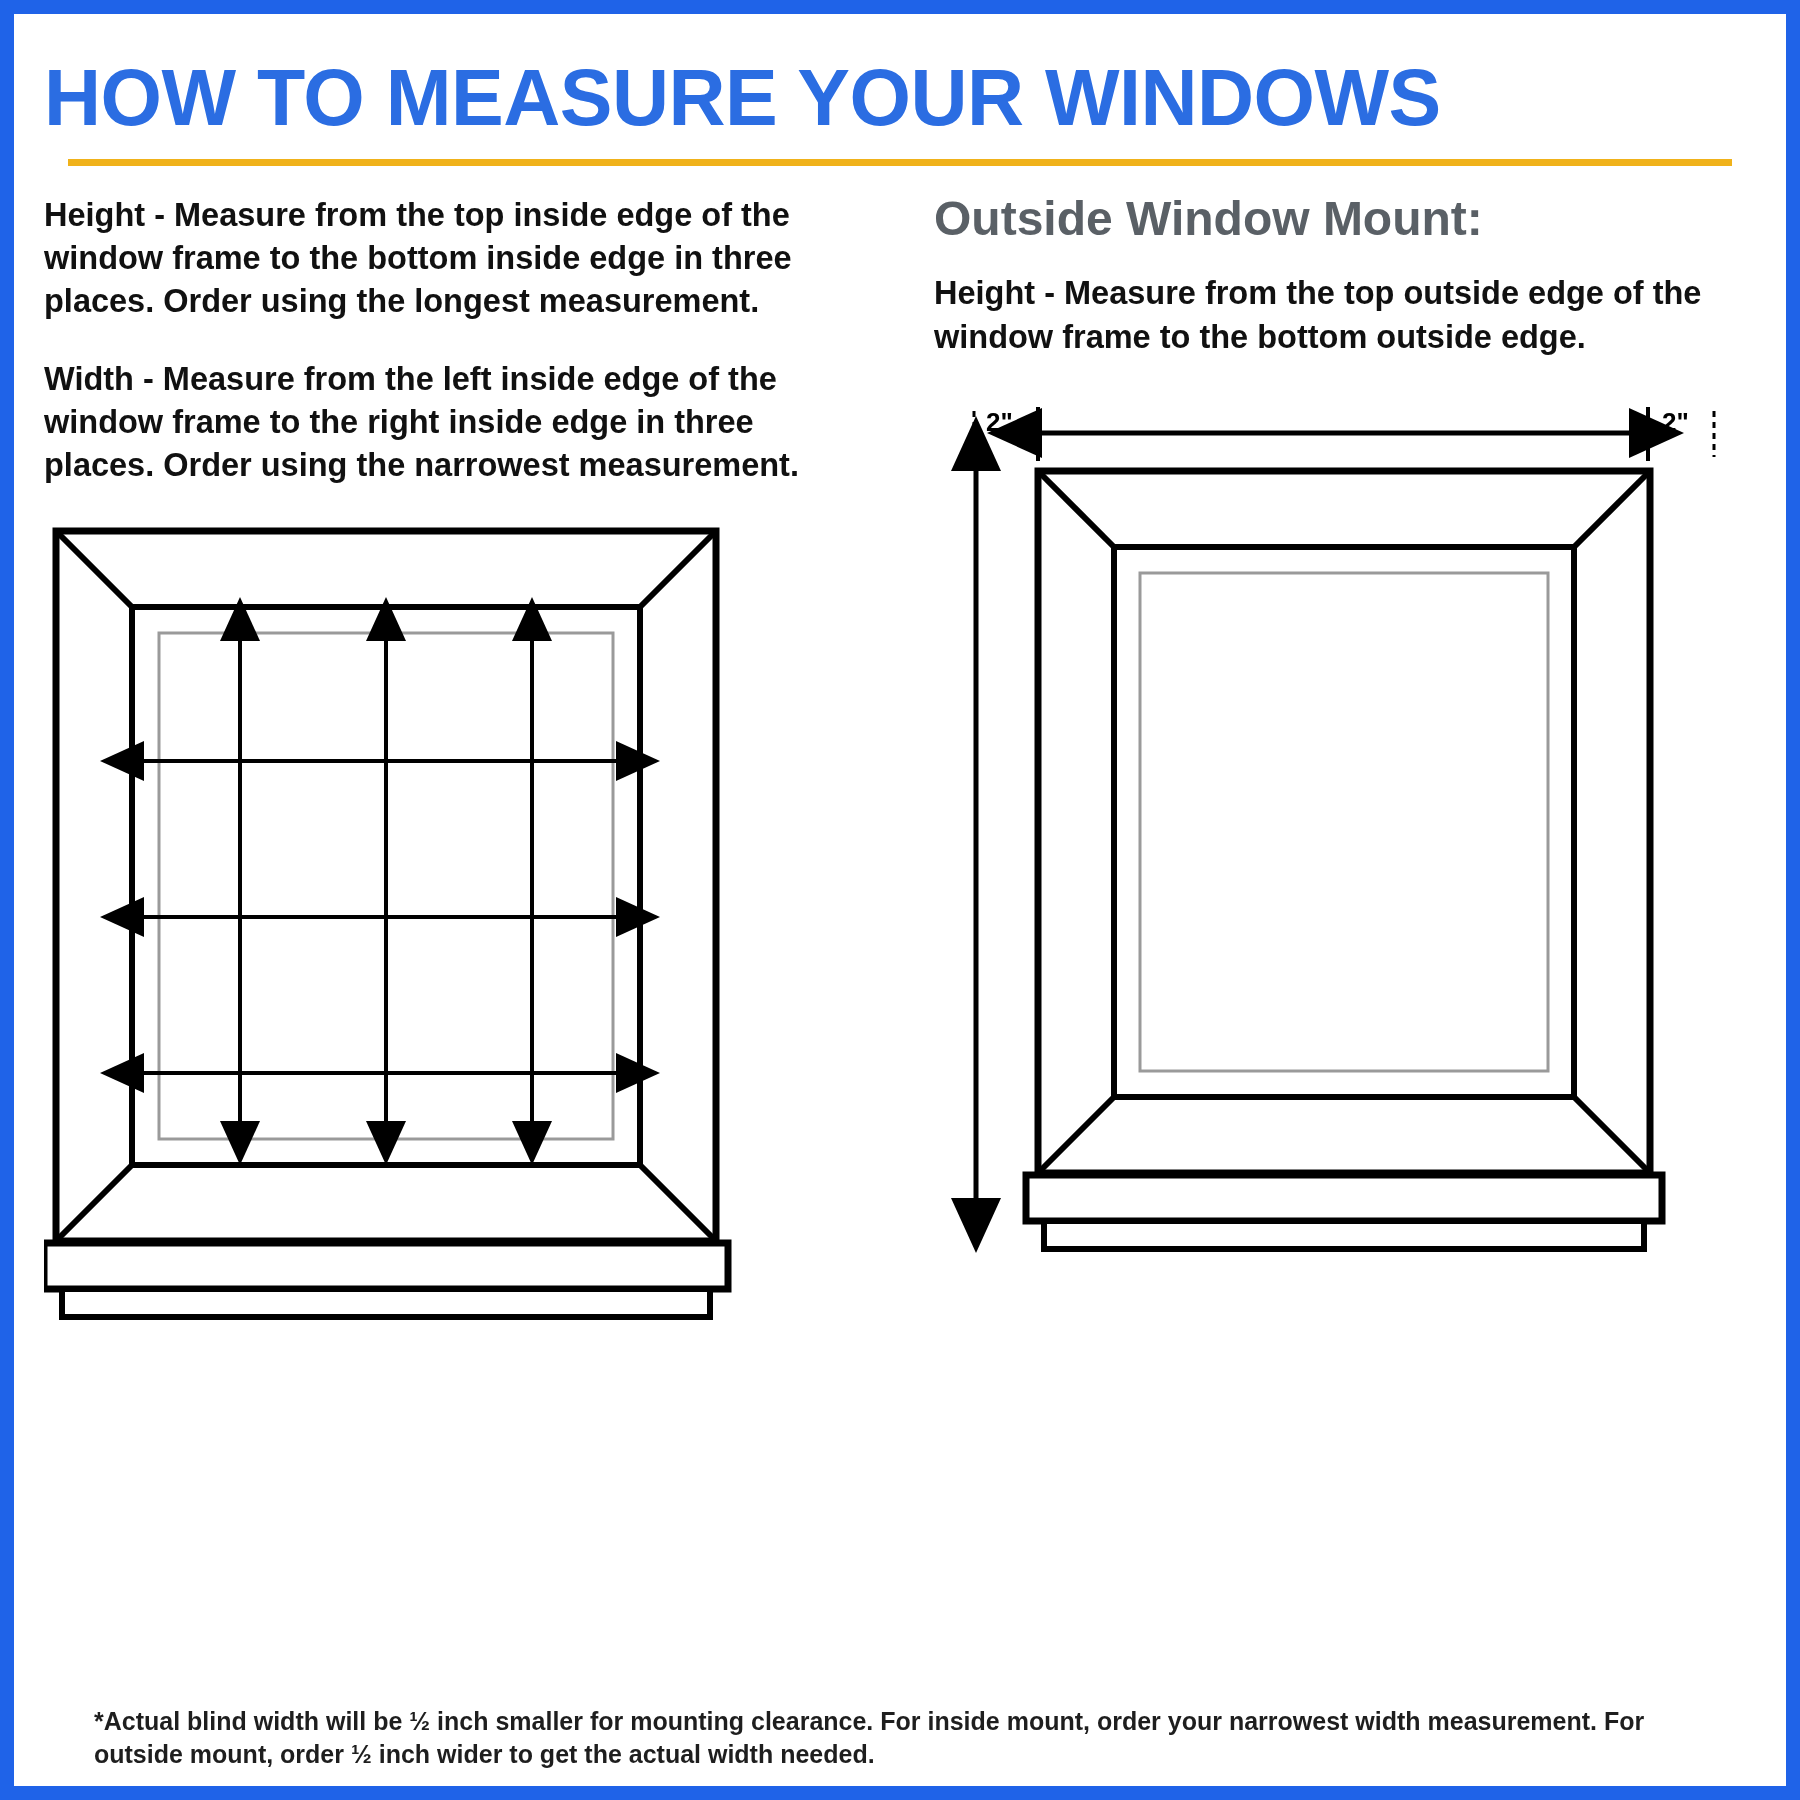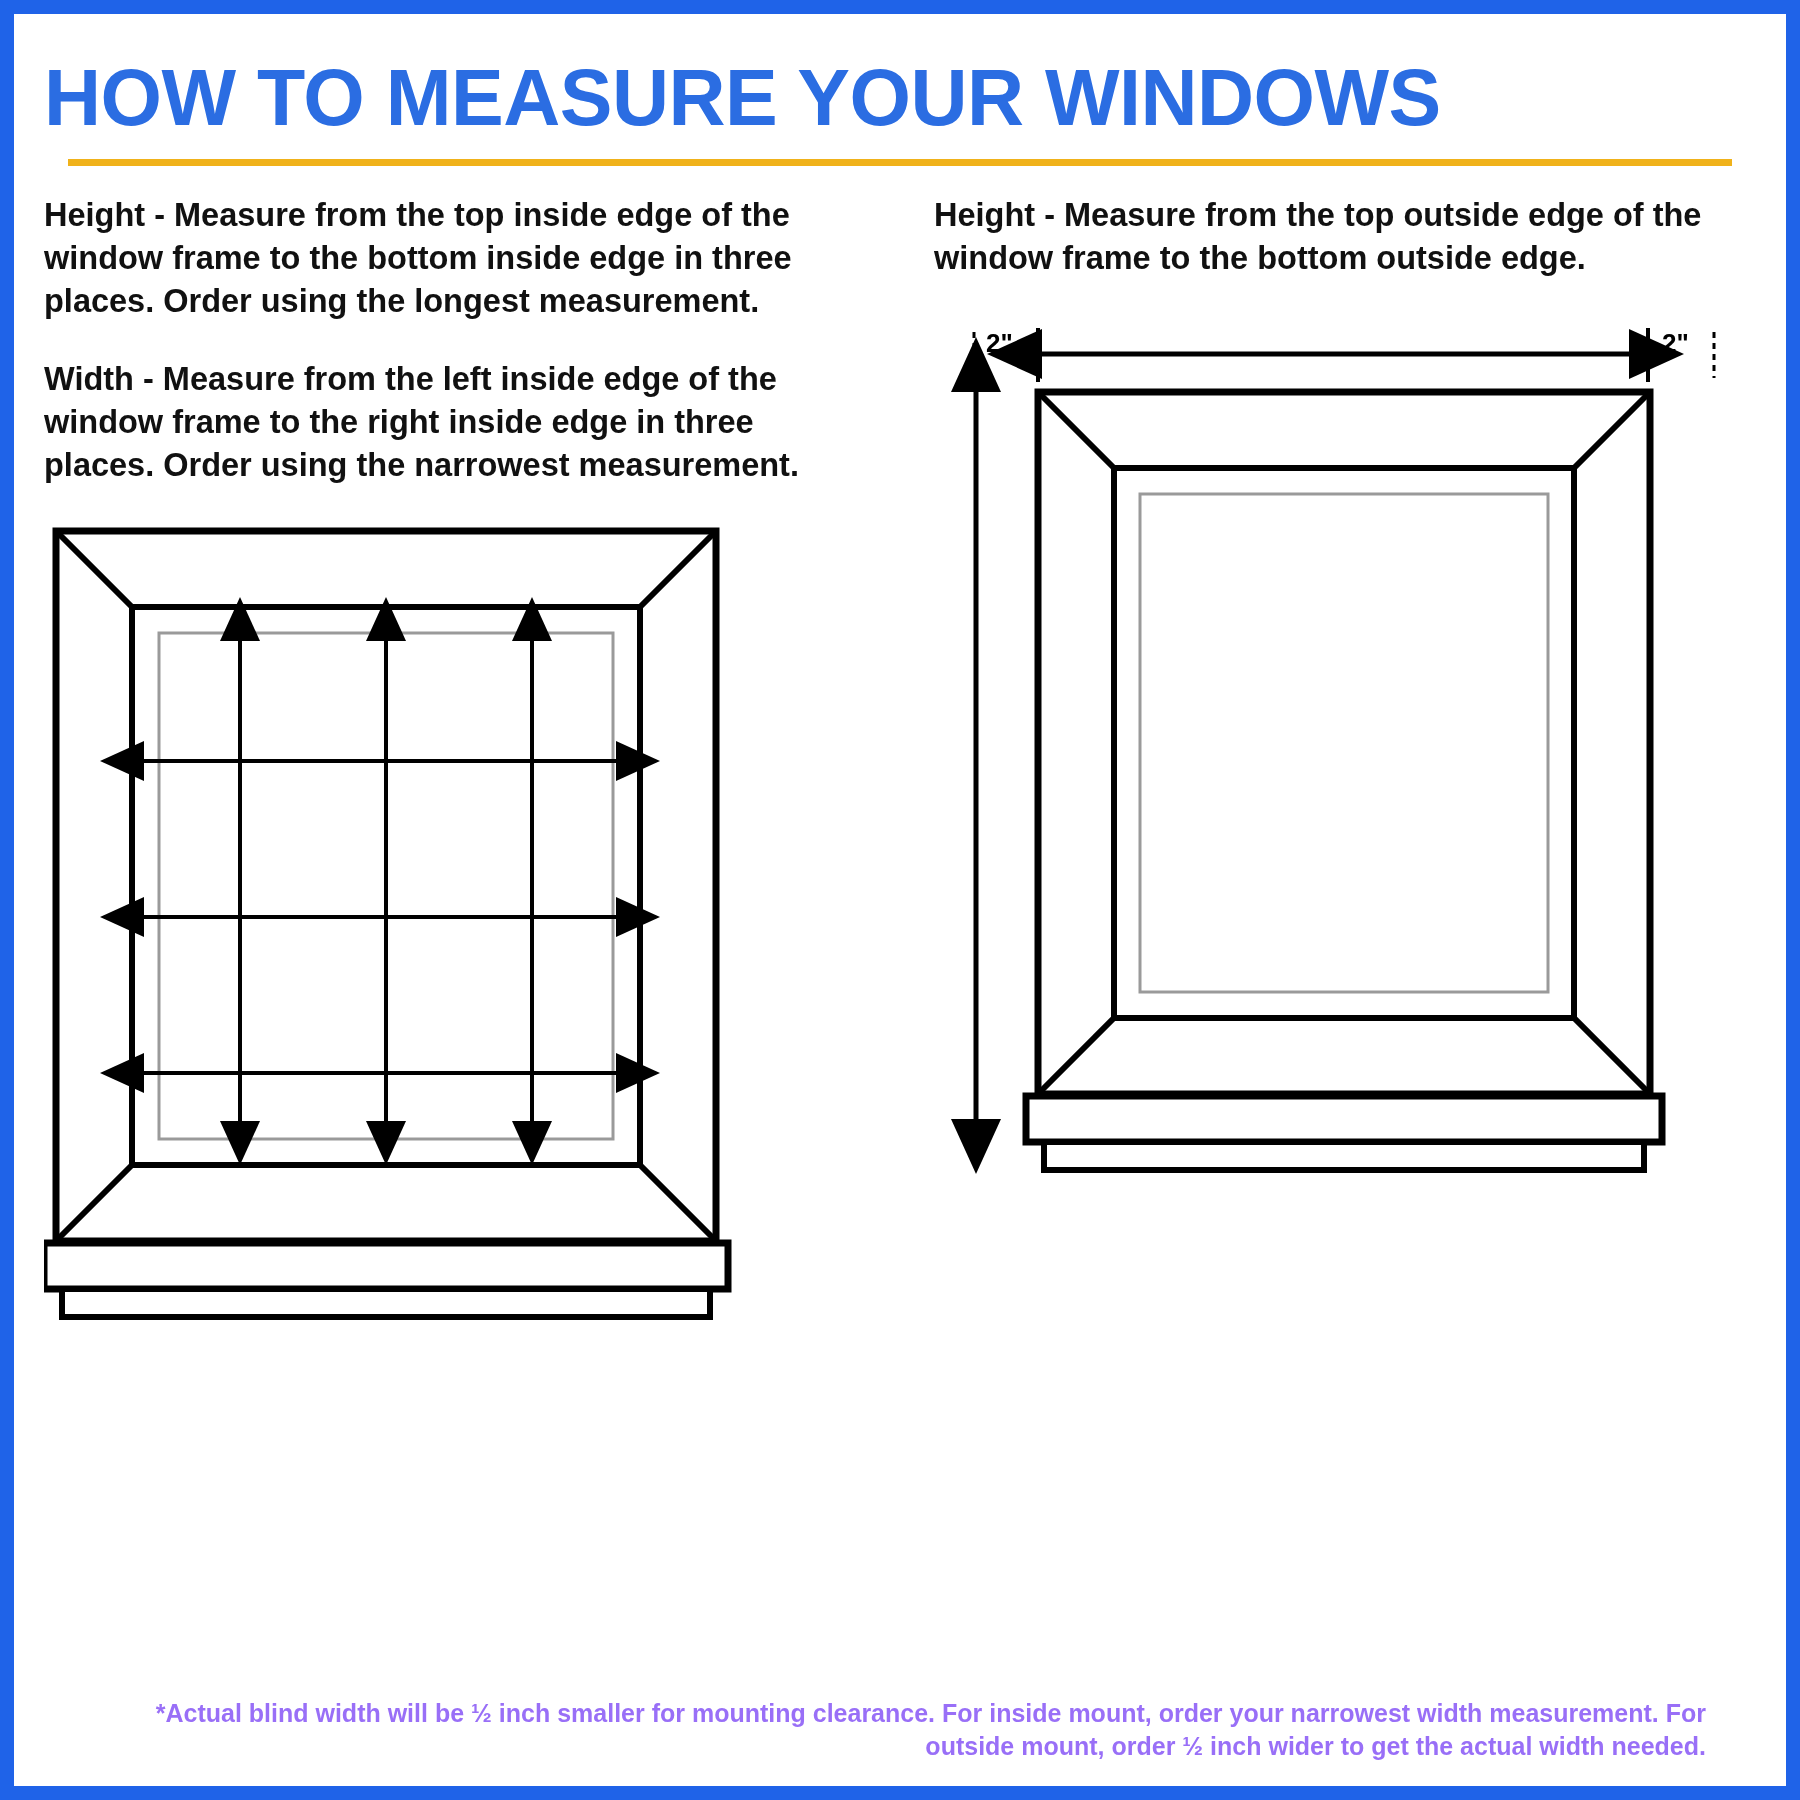--- a/index.html
+++ b/index.html
@@ -70,25 +70,25 @@
     margin: 0 0 34px 0;
   }
   .diagram-wrap {
     position: relative;
   }
   svg { display: block; }
   .footnote {
     position: absolute;
     left: 0;
     right: 0;
-    bottom: 22px;
-    text-align: right;
+    bottom: 14px;
+    text-align: left;
     font-size: 25px;
     font-weight: bold;
-    color: #8b5cf6;
+    color: #000000;
     line-height: 1.35;
     padding: 0 80px;
     box-sizing: border-box;
     opacity: 0.88;
   }
 </style>
 </head>
 <body>
 
 <div class="page">
@@ -133,20 +133,21 @@
             <line x1="488" y1="120" x2="488" y2="612" stroke="#000" stroke-width="4" marker-start="url(#arrL)" marker-end="url(#arrR)"></line>
 
             <line x1="100" y1="240" x2="584" y2="240" stroke="#000" stroke-width="4" marker-start="url(#arrL)" marker-end="url(#arrR)"></line>
             <line x1="100" y1="396" x2="584" y2="396" stroke="#000" stroke-width="4" marker-start="url(#arrL)" marker-end="url(#arrR)"></line>
             <line x1="100" y1="552" x2="584" y2="552" stroke="#000" stroke-width="4" marker-start="url(#arrL)" marker-end="url(#arrR)"></line>
           </svg>
         </div>
       </div>
 
       <div class="col right">
+        <h2 class="col-title">Outside Window Mount:</h2>
         <p class="para">Height - Measure from the top outside edge of the window frame to the bottom outside edge.</p>
 
         <div class="diagram-wrap">
           <svg width="820" height="880" viewBox="0 0 820 880">
             <defs>
               <marker id="arrL2" markerWidth="14" markerHeight="14" refX="11" refY="5" orient="auto" markerUnits="strokeWidth">
                 <path d="M11,0 L11,10 L0,5 z" fill="#000"></path>
               </marker>
               <marker id="arrR2" markerWidth="14" markerHeight="14" refX="3" refY="5" orient="auto" markerUnits="strokeWidth">
                 <path d="M0,0 L0,10 L11,5 z" fill="#000"></path>

